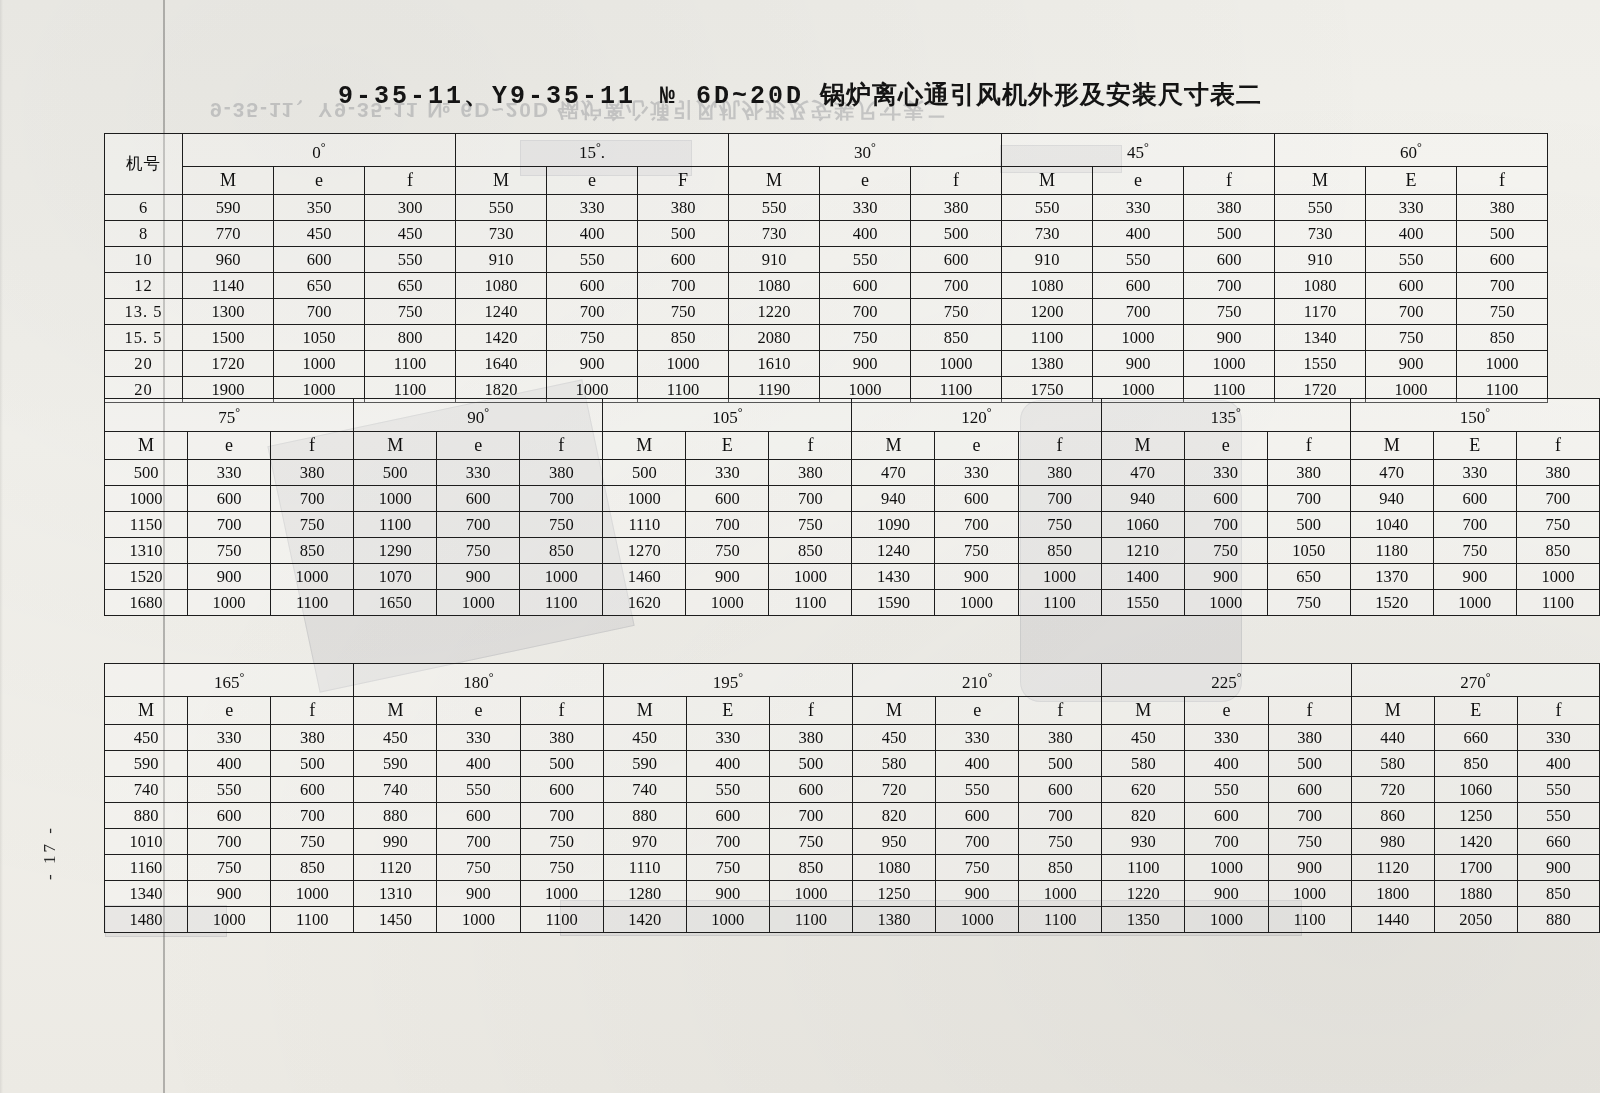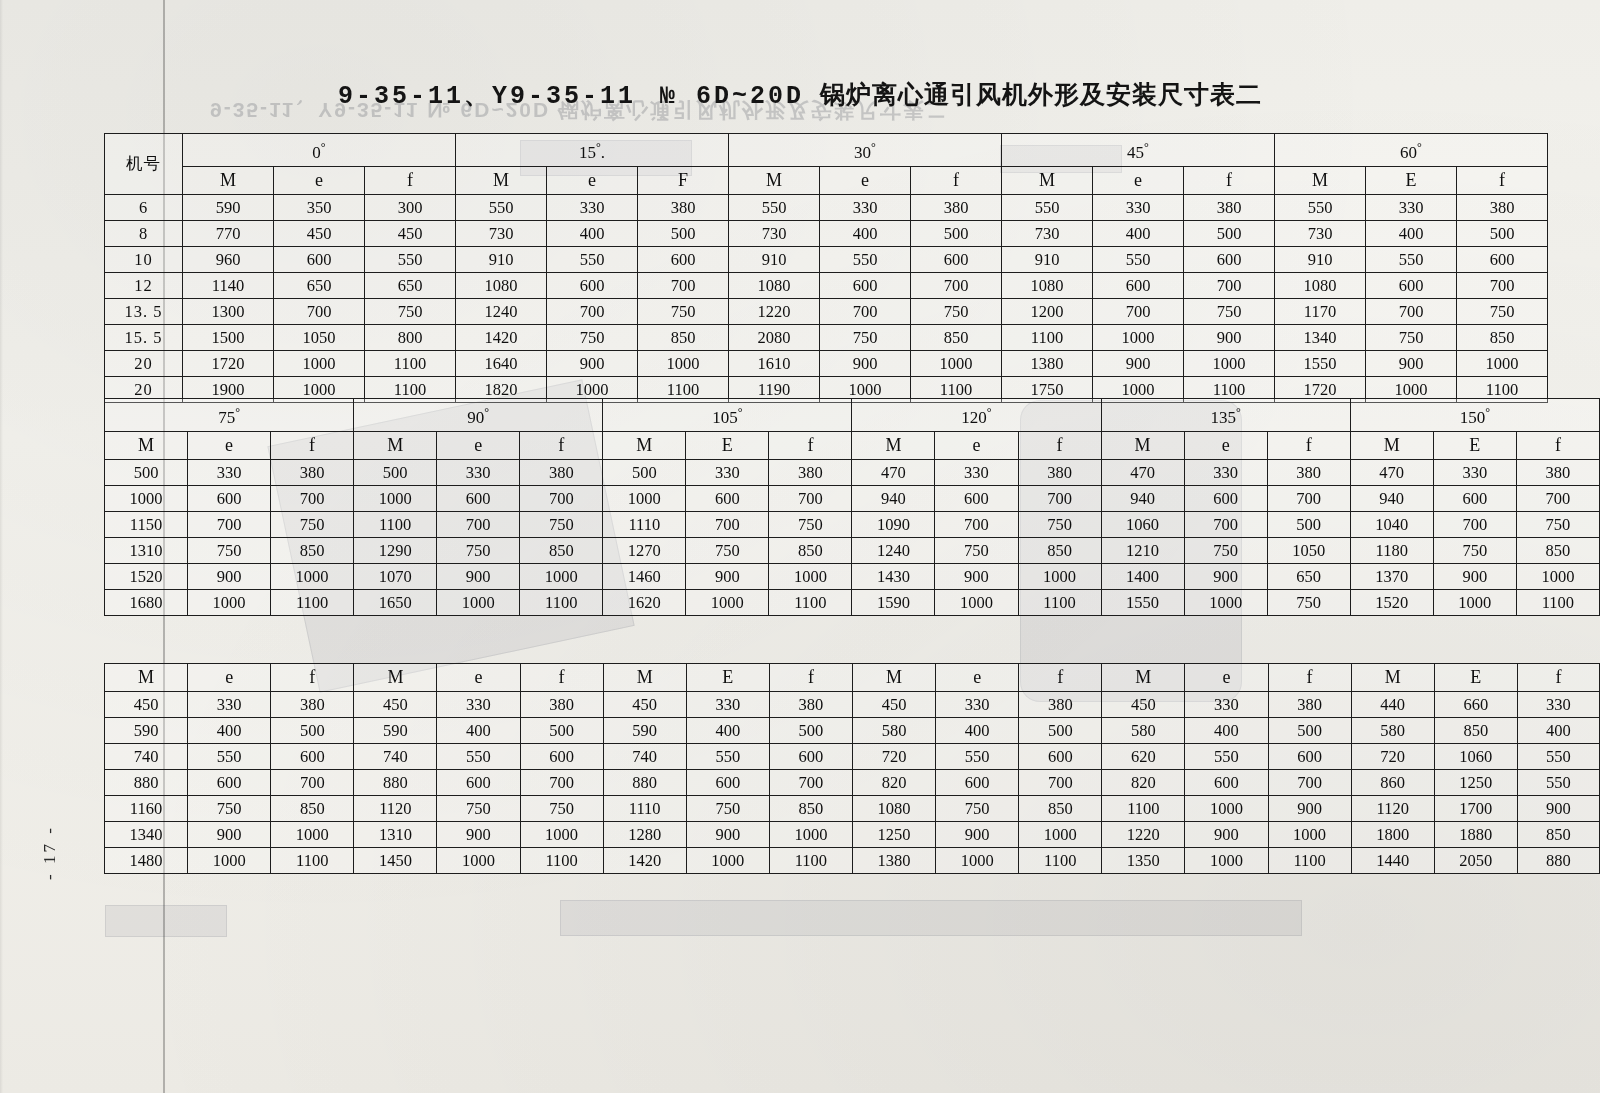--- a/index.html
+++ b/index.html
@@ -524,20 +524,28 @@
         <col class="c-val2">
         <col class="c-val2">
         <col class="c-val2">
         <col class="c-val2">
         <col class="c-val2">
         <col class="c-val2">
         <col class="c-val2">
       </colgroup>
       <thead>
         <tr>
+          <th class="deg" colspan="3">165<sup>°</sup></th>
+          <th class="deg" colspan="3">180<sup>°</sup></th>
+          <th class="deg" colspan="3">195<sup>°</sup></th>
+          <th class="deg" colspan="3">210<sup>°</sup></th>
+          <th class="deg" colspan="3">225<sup>°</sup></th>
+          <th class="deg" colspan="3">270<sup>°</sup></th>
+        </tr>
+        <tr>
           <th class="sub">M</th>
           <th class="sub">e</th>
           <th class="sub">f</th>
           <th class="sub">M</th>
           <th class="sub">e</th>
           <th class="sub">f</th>
           <th class="sub">M</th>
           <th class="sub">E</th>
           <th class="sub">f</th>
           <th class="sub">M</th>
@@ -624,20 +632,40 @@
           <td>700</td>
           <td>820</td>
           <td>600</td>
           <td>700</td>
           <td>820</td>
           <td>600</td>
           <td>700</td>
           <td>860</td>
           <td>1250</td>
           <td>550</td>
+        </tr>
+        <tr class="data">
+          <td>1010</td>
+          <td>700</td>
+          <td>750</td>
+          <td>990</td>
+          <td>700</td>
+          <td>750</td>
+          <td>970</td>
+          <td>700</td>
+          <td>750</td>
+          <td>950</td>
+          <td>700</td>
+          <td>750</td>
+          <td>930</td>
+          <td>700</td>
+          <td>750</td>
+          <td>980</td>
+          <td>1420</td>
+          <td>660</td>
         </tr>
         <tr class="data">
           <td>1160</td>
           <td>750</td>
           <td>850</td>
           <td>1120</td>
           <td>750</td>
           <td>750</td>
           <td>1110</td>
           <td>750</td>

